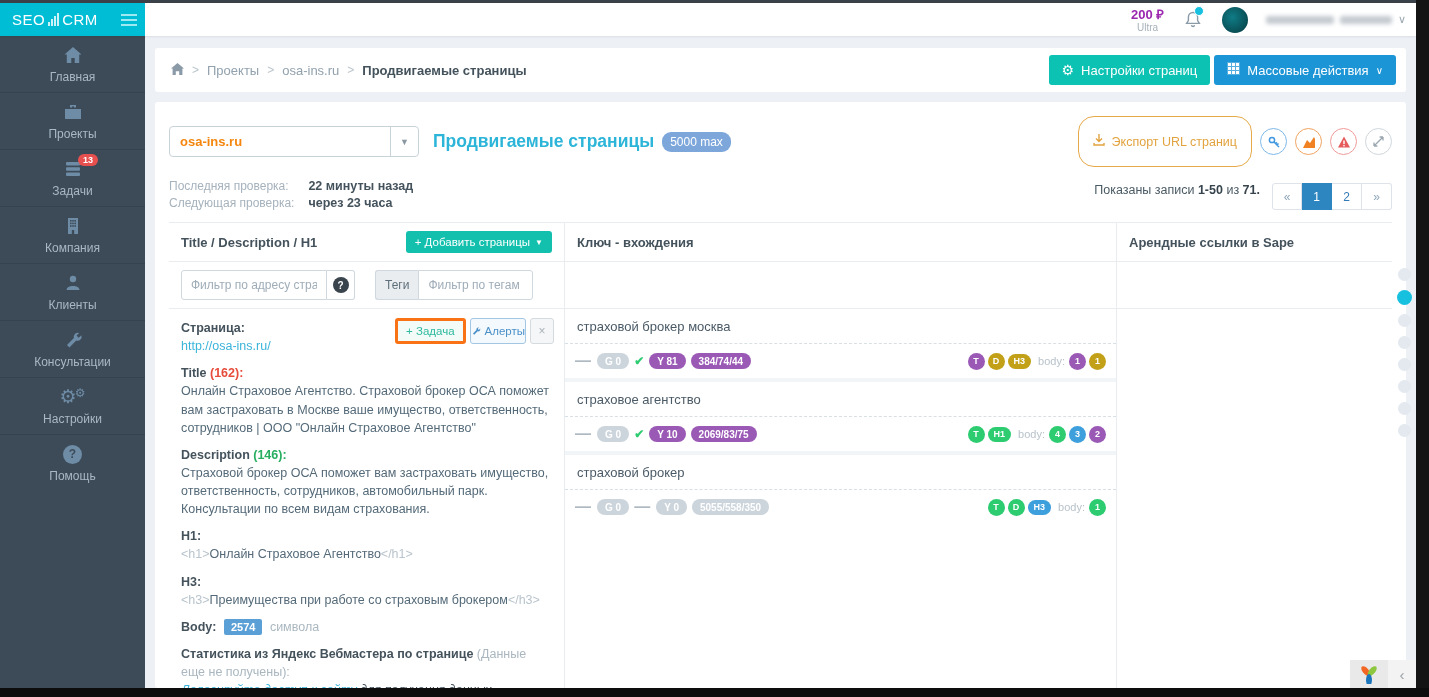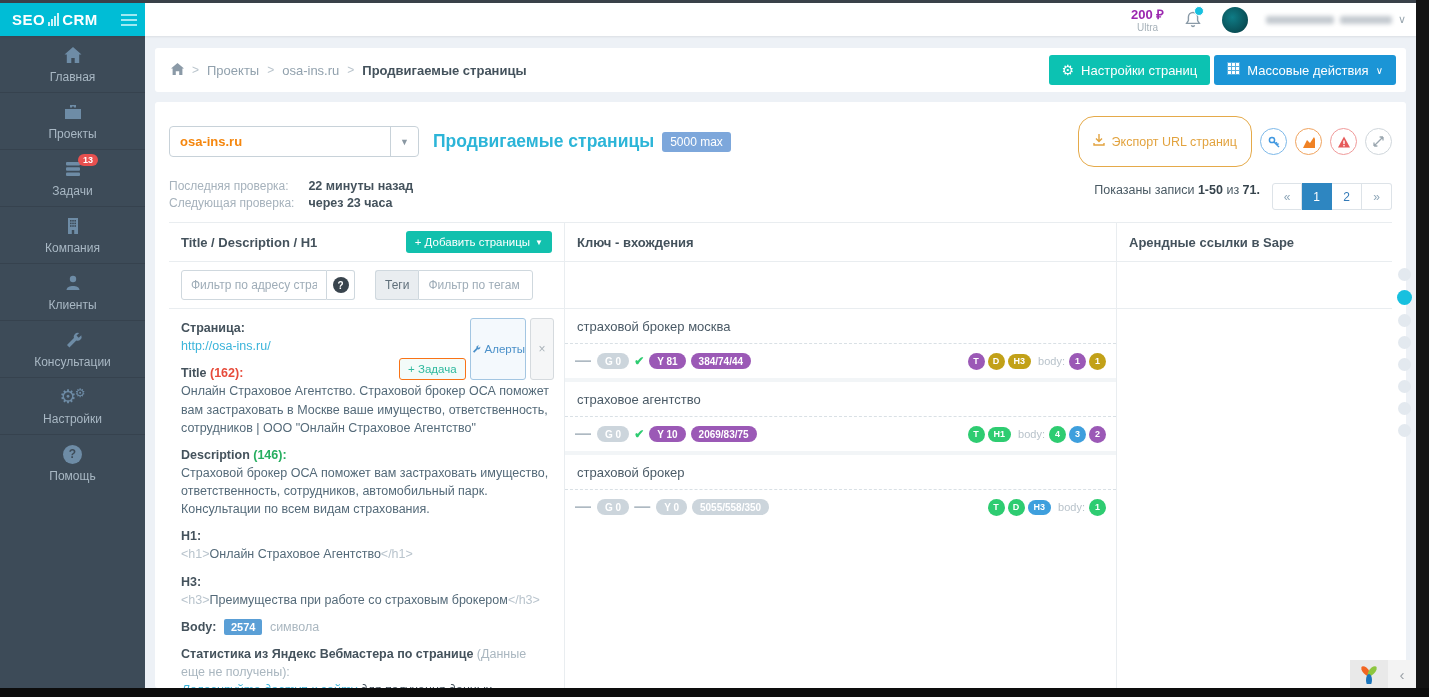--- a/index.html
+++ b/index.html
@@ -12,21 +12,21 @@
   .frame-right { position:absolute; top:0; right:0; width:13px; bottom:0; background:#141414; z-index:50; }
   .frame-bottom { position:absolute; left:0; right:0; bottom:0; height:9px; background:#0d0d0d; z-index:50; }
 
   .app { position:absolute; top:3px; left:0; width:1416px; bottom:9px; background:#edf1f6; overflow:hidden; }
 
   
   .topbar { position:absolute; top:0; left:0; right:0; height:33px; background:#fff;
             box-shadow:0 1px 2px rgba(0,0,0,.08); z-index:5; }
   .logo { position:absolute; left:0; top:0; width:145px; height:33px; background:#00bdd6;
           display:flex; align-items:center; padding:0 8px 0 12px; cursor:pointer; }
-  .logo-text { color:#fff; font-weight:bold; font-size:15px; letter-spacing:.5px; }
+  .logo-text { color:#fff; font-weight:normal; font-size:15px; letter-spacing:.5px; }
   .logo-bars { display:inline-flex; align-items:flex-end; gap:1px; margin:0 3px; height:13px; }
   .logo-bars i { width:2px; background:#ccf3f8; display:block; }
   .hamburger { margin-left:auto; display:flex; flex-direction:column; gap:3px; cursor:pointer; }
   .hamburger i { display:block; width:16px; height:2px; background:#9fe9f2; }
 
   .topbar-right { position:absolute; right:10px; top:0; height:33px; display:flex; align-items:center; gap:18px; }
   .balance { text-align:center; line-height:1.1; cursor:pointer; margin-top:2px; }
   .balance-amount { color:#9b27af; font-weight:bold; font-size:13px; }
   .balance-plan { color:#a7b2ba; font-size:10px; }
   .bell { position:relative; cursor:pointer; width:22px; height:22px; }
@@ -73,21 +73,21 @@
   .card { background:#fff; border-radius:3px; flex:1; padding:14px 14px 0; overflow:hidden; }
 
   .card-head { display:flex; align-items:center; }
   .proj-select { width:250px; height:31px; border:1px solid #c8d2d9; border-radius:4px; display:flex;
                  align-items:center; background:#fff; cursor:pointer; }
   .proj-select .val { flex:1; padding:0 10px; color:#f5860d; font-weight:bold; font-size:13px; }
   .proj-select .arrow { width:28px; align-self:stretch; border-left:1px solid #c8d2d9; display:flex;
                         align-items:center; justify-content:center; color:#8a98a3; font-size:9px; }
   .page-title { margin-left:14px; color:#2cb5d8; font-weight:bold; font-size:17.5px; }
   .limit-badge { margin-left:8px; background:#7da7db; color:#fff; font-size:12px; padding:3px 8px;
-                 border-radius:3px; }
+                 border-radius:9px; }
   .head-right { margin-left:auto; display:flex; align-items:center; gap:8px; }
   .export-btn { border:1px solid #e5aa4a; color:#e2a33f; background:#fff; border-radius:16px;
                 font-size:12.5px; padding:17px 14px; display:flex; align-items:center; gap:7px;
                 cursor:pointer; font-family:inherit; }
   .round-btn { width:27px; height:27px; border-radius:50%; background:#fff; display:flex; align-items:center;
                justify-content:center; cursor:pointer; }
   .rb-key { border:1px solid #7db8e8; }
   .rb-chart { border:1px solid #f0a35e; }
   .rb-warn { border:1px solid #f09a9a; }
   .rb-expand { border:1px solid #cfd6db; }
@@ -127,22 +127,22 @@
              display:flex; align-items:center; justify-content:center; background:#fff; cursor:pointer; }
   .q-circle { width:16px; height:16px; border-radius:50%; background:#39444d; color:#fff; font-size:10px;
               font-weight:bold; display:flex; align-items:center; justify-content:center; }
   .tag-addon { border:1px solid #cfd8de; border-right:none; border-radius:3px 0 0 3px; background:#e9edf0;
                color:#5f6f7a; font-size:12px; display:flex; align-items:center; padding:0 9px; }
   .igroup .tags-input { border-radius:0 3px 3px 0; border-left:1px solid #cfd8de; width:115px; }
 
   
   .page-cell { padding:10px 12px 12px; position:relative; font-size:12.5px; color:#546a79; line-height:1.45; }
   .cell-actions { position:absolute; top:9px; right:10px; display:flex; gap:4px; }
-  .task-btn { border:1px solid #f97316; color:#2db99d; background:#f3fbf9; border-radius:3px;
-              font-size:11.5px; padding:4px 8px; cursor:pointer; font-family:inherit;margin-top:40px; }
+  .task-btn { border:3px solid #f97316; color:#2db99d; background:#f3fbf9; border-radius:3px;
+              font-size:11.5px; padding:4px 8px; cursor:pointer; font-family:inherit; }
   .alerts-btn { border:1px solid #a3c6e2; color:#4a90c9; background:#f4f9fd; border-radius:3px;
                 font-size:11.5px; padding:4px 0; cursor:pointer; display:flex; align-items:center;
                 gap:4px; font-family:inherit; }
   .x-btn { border:1px solid #d5dade; color:#aab3ba; background:#f5f6f7; border-radius:3px; width:24px;
            font-size:12px; cursor:pointer; font-family:inherit; }
   .lbl { font-weight:bold; color:#44525c; }
   .cnt-red { color:#e74c3c; font-weight:bold; }
   .cnt-green { color:#27ae60; font-weight:bold; }
   .page-link { color:#3bb4da; text-decoration:none; display:inline-block; max-width:250px; }
   .sec { margin-top:9px; }

